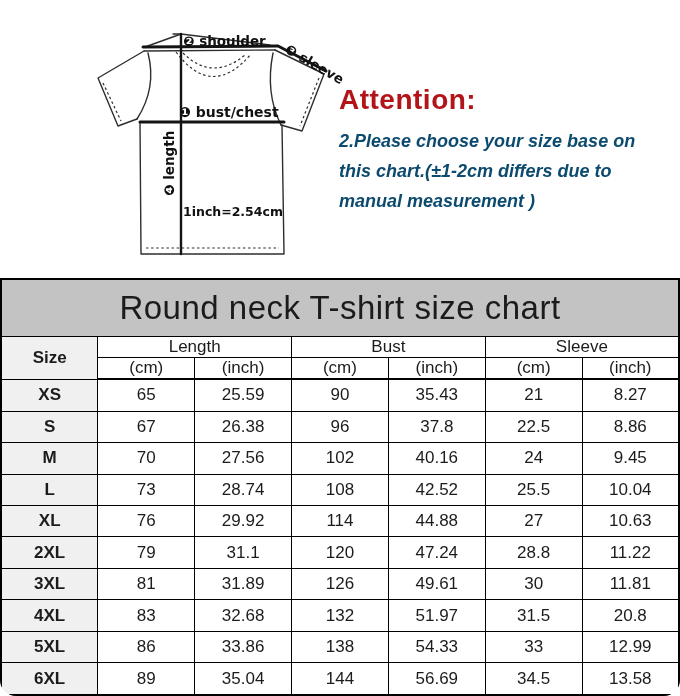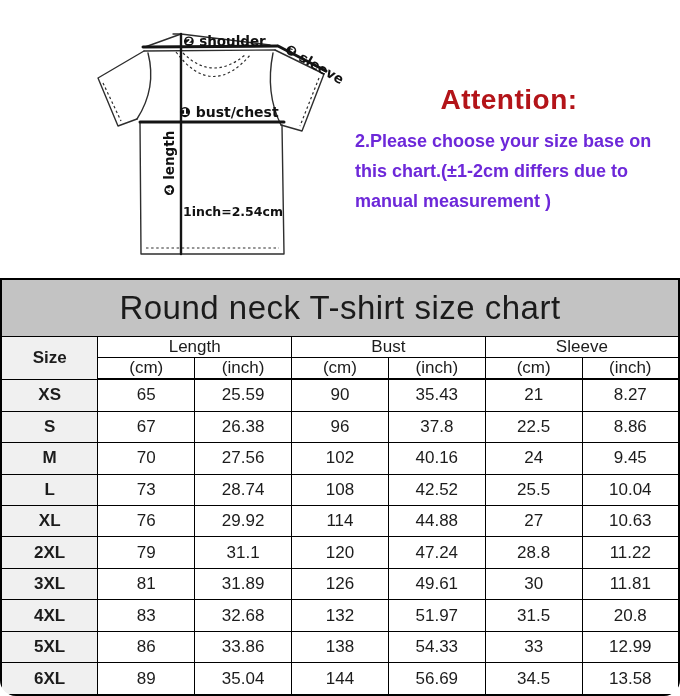--- a/index.html
+++ b/index.html
@@ -10,25 +10,25 @@
   
   .diagram{position:absolute;left:0;top:0;}
   .diagram text{
     font-family:"DejaVu Sans","Liberation Sans",sans-serif;
     font-weight:bold;fill:#111;
   }
   
   .attention{position:absolute;left:339px;top:84px;width:340px;}
   .attn-head{
     font-size:28px;font-weight:bold;color:var(--attention-red,#b31419);
-    margin:0 0 10px 0;letter-spacing:0.5px;text-align:center;
+    margin:0 0 10px 0;letter-spacing:0.5px;
   }
   .attn-para{
-    font-size:18px;font-weight:bold;color:#6d28d9;line-height:30px;
-    margin:0 0 16px 16px;white-space:nowrap;
+    font-size:18px;font-weight:bold;color:#0c4a6e;line-height:30px;
+    margin:0 0 16px 0;white-space:nowrap;font-style:italic;
   }
   
   .size-table{
     position:absolute;left:0;top:278px;width:680px;height:418px;
     border-collapse:collapse;table-layout:fixed;
     border:2px solid var(--border,#000);
   }
   .size-table td{
     border:1px solid var(--border,#000);
     text-align:center;vertical-align:middle;padding:0;

